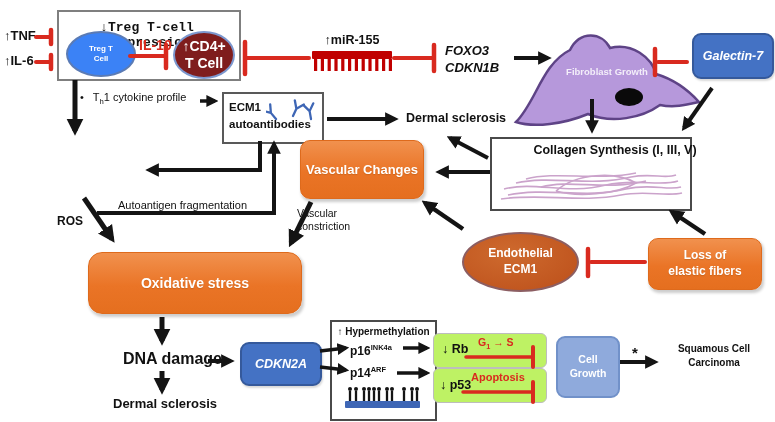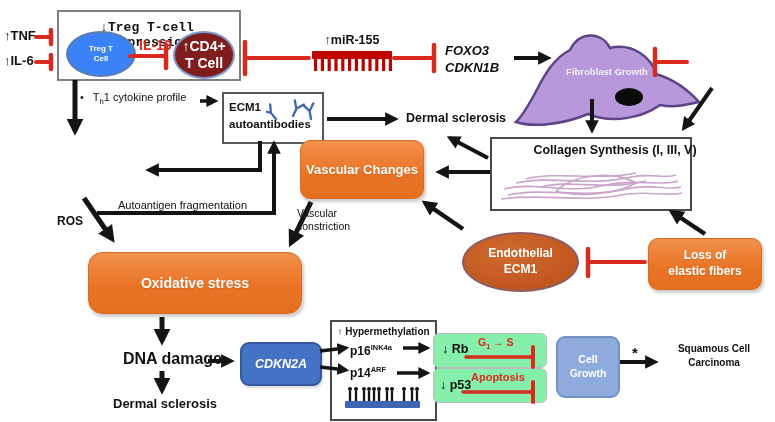--- a/index.html
+++ b/index.html
@@ -14,21 +14,21 @@
   .orange-box{
     background:linear-gradient(180deg,#F1914E 0%,#EA7426 55%,#E56F1F 100%);
     border:1px solid #DE6A1C;border-radius:10px;color:#fff;font-weight:bold;
     box-shadow:1.5px 2.5px 3px rgba(0,0,0,.20);text-shadow:0 1px 1px rgba(120,60,0,.25);
   }
   .blue-box{
     background:#4472C4;border:2px solid #35599B;border-radius:9px;color:#fff;
     font-weight:bold;font-style:italic;box-shadow:1px 2px 2px rgba(0,0,0,.15);
   }
   .white-box{background:#fff;border:2px solid #6b6b6b;}
-  .gray-box{background:#86efac;border:1.5px solid #BDBDBD;border-radius:6px;text-decoration:underline;}
+  .gray-box{background:#bef264;border:1.5px solid #BDBDBD;border-radius:6px;text-decoration:underline;}
   .ellipse{border-radius:50%;}
   .red{color:#D92A1F;}
   svg{display:block;}
   #arrow-layer{position:absolute;left:0;top:0;pointer-events:none;z-index:6;}
   .lbl{line-height:1.2;}
   sub.small{font-size:70%;}
   sup.small{font-size:62%;font-weight:bold;}
 </style>
 </head>
 <body>
@@ -53,20 +53,21 @@
     <div>FOXO3</div>
     <div>CDKN1B</div>
   </div>
 
   <svg class="abs" style="left:510px;top:24px;" width="195" height="108" viewBox="0 0 195 108">
     <path d="M6,98 C26,78 32,40 60,26 C70,6 92,8 100,24 C122,18 142,34 146,50 C166,56 180,68 189,78 C176,81 164,84 150,81 C132,94 102,100 78,90 C54,100 24,104 6,98 Z" fill="#B698DB" stroke="#5E4386" stroke-width="2.5"></path>
     <ellipse cx="119" cy="73" rx="14" ry="9" fill="#0a0a0a"></ellipse>
   </svg>
   <div class="abs ctr bold" style="left:548px;top:66px;width:118px;font-size:9.5px;color:#F3EEF9;">Fibroblast Growth</div>
 
+  <div class="abs blue-box ctr" style="left:692px;top:33px;width:78px;height:42px;font-size:12.5px;">Galectin-7</div>
 
   <div class="abs" style="left:80px;top:91px;font-size:11px;line-height:1.25;">
     <div>
       <span>•</span>&nbsp;&nbsp;
       <span><span>T</span><sub class="small">h</sub><span>1 cytokine profile</span></span>
     </div>
   </div>
 
   <div class="abs white-box" style="left:222px;top:92px;width:98px;height:48px;border-color:#595959;">
     <div class="abs bold pre" style="left:5px;top:5px;font-size:11.5px;line-height:1.5;">ECM1

